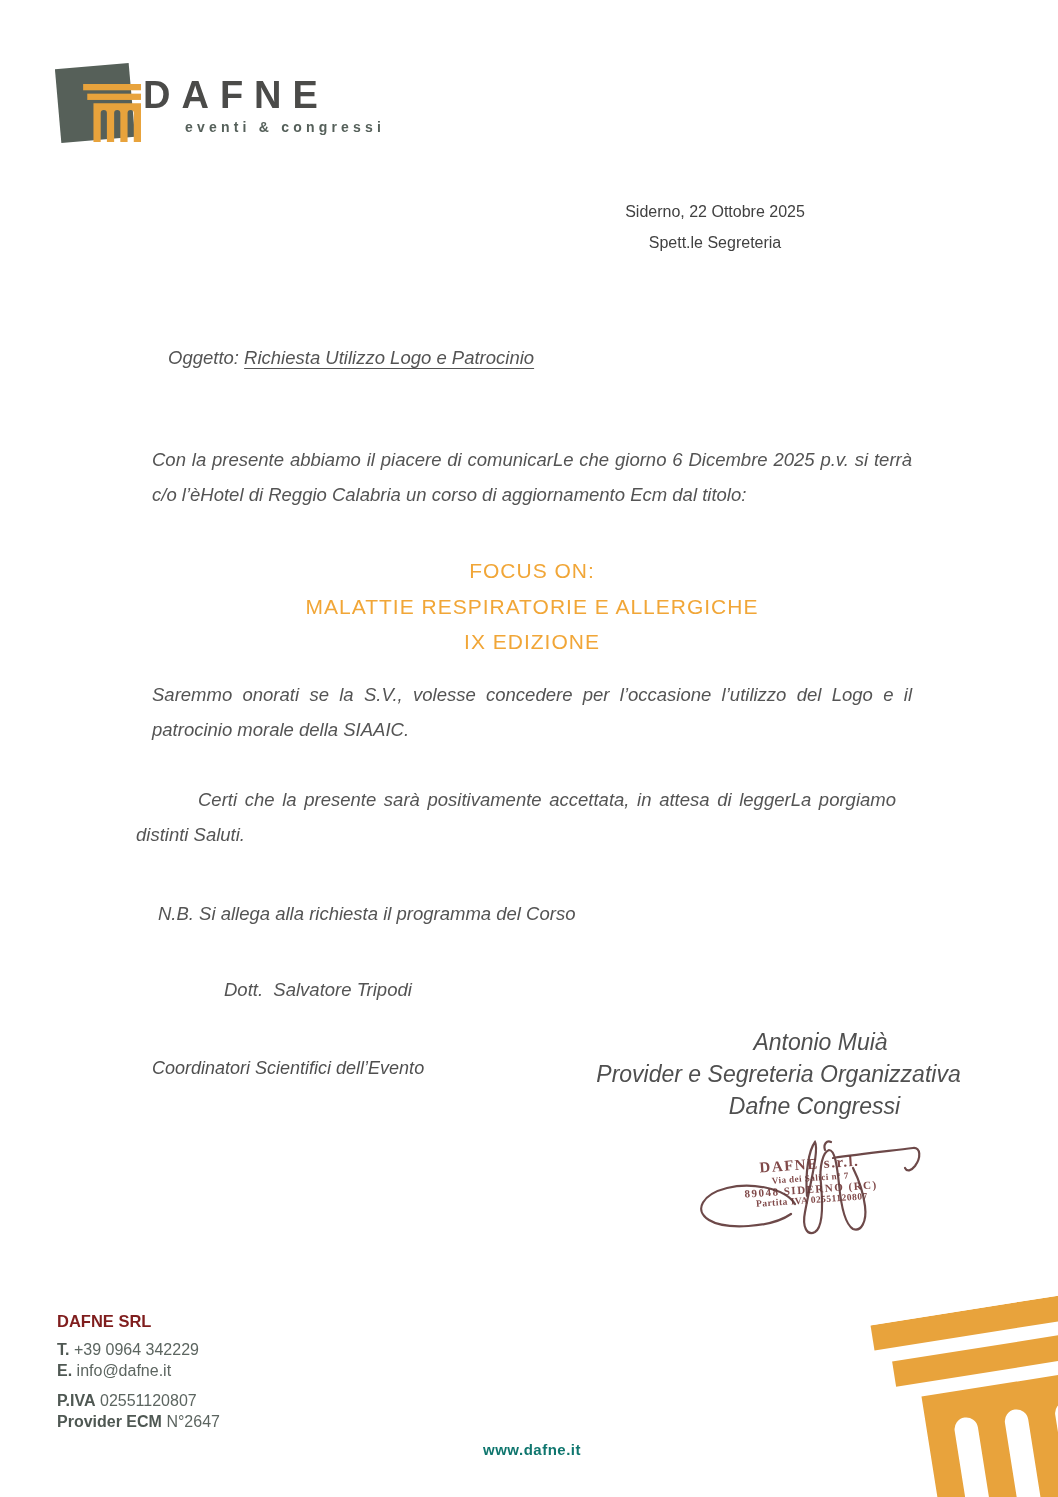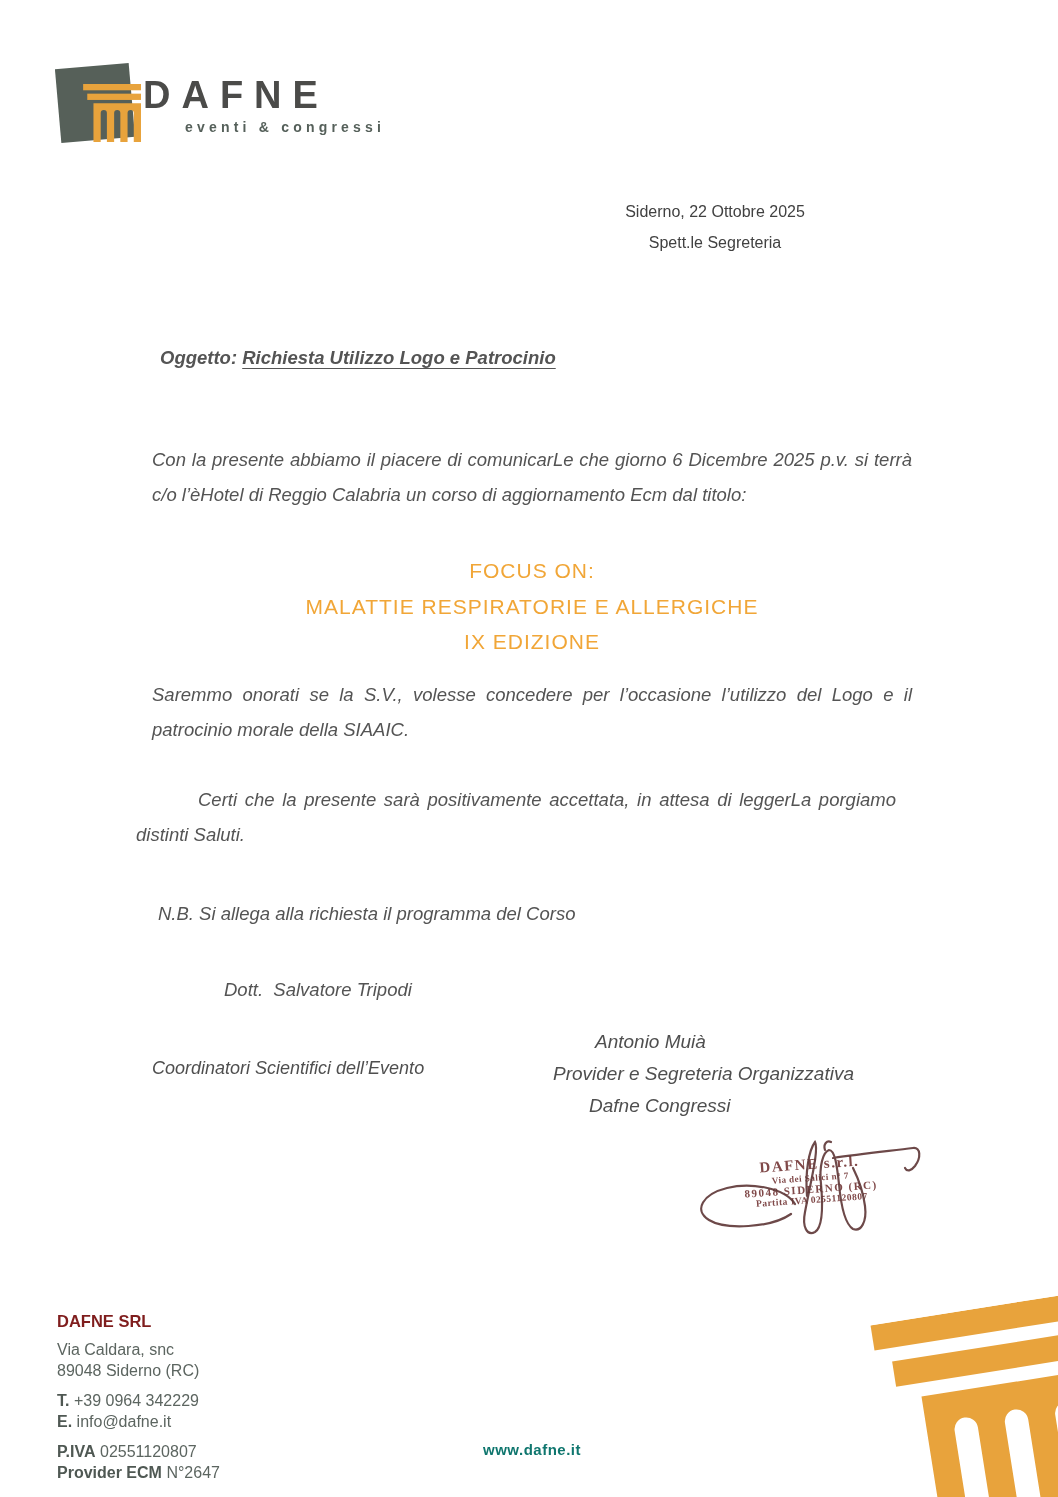--- a/index.html
+++ b/index.html
@@ -19,31 +19,31 @@
   .logo-tagline { left:145px; top:119px; font-size:14px; font-weight:bold;
     letter-spacing:4.2px; color:#55605a;margin-left:40px; }
 
   
   .date-block { left:520px; top:196px; width:390px; text-align:center;
     font-size:16px; line-height:31px; color:#414141; }
 
   
   .it { font-style:italic; }
   .bodytxt { font-size:18.5px; line-height:35px; color:#545454; }
-  .subject { left:160px; top:340px;font-weight:bold; }
+  .subject { left:168px; top:340px; }
   .subject .u { text-decoration:underline; text-underline-offset:4px; }
   .p1 { left:152px; top:442px; width:760px; text-align:justify; }
   .course-title { left:152px; top:553px; width:760px; text-align:center;
     color:#f1a637; font-size:21px; line-height:35.5px; letter-spacing:1px; }
   .p2 { left:152px; top:677px; width:760px; text-align:justify; }
   .p3 { left:136px; top:782px; width:760px; text-align:justify; text-indent:62px; }
   .nb { left:158px; top:896px; }
   .signer-left-name { left:224px; top:972px; white-space:pre; }
-  .sig-right { left:553px; top:1026px; width:405px; text-align:left;
-    font-size:19px; line-height:32px; }
+  .sig-right { left:576px; top:1026px; width:405px; text-align:center;
+    font-size:23px; line-height:32px; }
   .sig-right .shift1 { transform:translateX(42px); }
   .sig-right .shift3 { transform:translateX(36px); }
   .sig-left-role { left:152px; top:1058px; width:320px; 
     font-size:18px; }
 
   
   .stamp-wrap { left:685px; top:1132px; width:240px; height:110px; }
   .stamp { position:absolute; left:38px; top:24px; width:175px; text-align:center;
     transform:rotate(-4deg); color:#7a4040; opacity:.95;
     font-family:"Liberation Serif", serif; font-weight:bold; }
@@ -124,24 +124,20 @@
       <path d="M110,72 C100,56 66,50 42,56 C18,62 8,78 24,88 C40,98 86,96 106,82"></path>
       <path d="M122,64 C120,40 124,18 130,10 C134,18 126,48 120,80 C117,95 122,104 130,100 C138,95 138,74 136,52 C134,34 138,20 144,18 C150,18 152,34 154,52 C156,74 160,92 168,97 C176,100 182,90 180,74 C178,58 172,44 168,36"></path>
       <path d="M148,26 C176,22 204,19 228,16 C236,15 236,26 230,34 C226,39 222,40 220,36"></path>
       <path d="M146,10 C142,8 138,12 140,18"></path>
     </svg>
   </div>
 
   <div class="abs footer-left">
     <div class="company-name">DAFNE SRL</div>
     <div class="grp">
-      <div>Via Caldara, snc</div>
-      <div>89048 Siderno (RC)</div>
-    </div>
-    <div class="grp">
       <div><b>T.</b> <span>+39 0964 342229</span></div>
       <div><b>E.</b> <span>info@dafne.it</span></div>
     </div>
     <div class="grp">
       <div><b>P.IVA</b> <span>02551120807</span></div>
       <div><b>Provider ECM</b> <span>N°2647</span></div>
     </div>
   </div>
 
   <div class="abs website">www.dafne.it</div>

